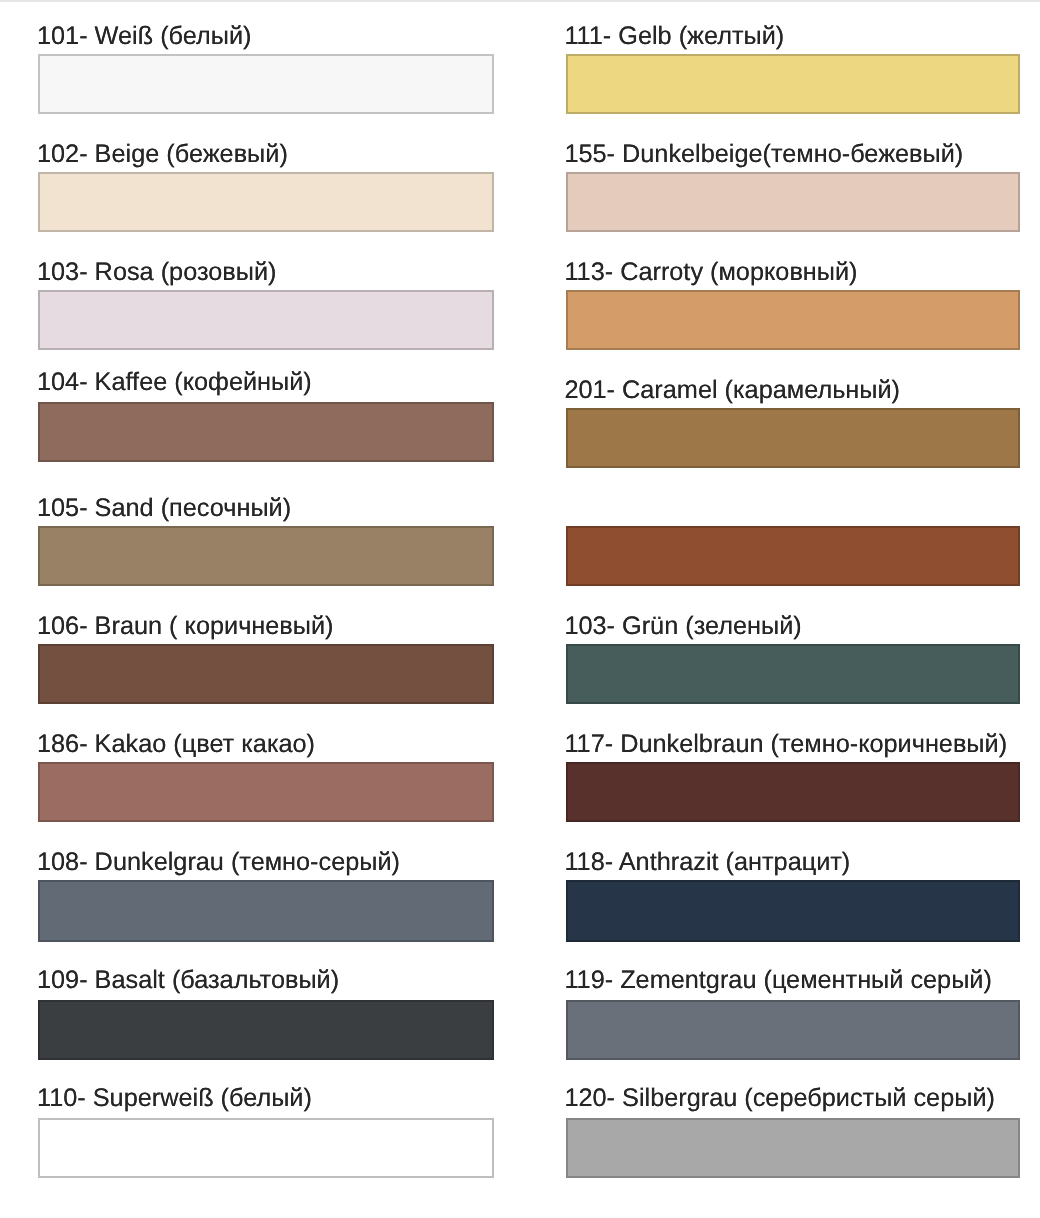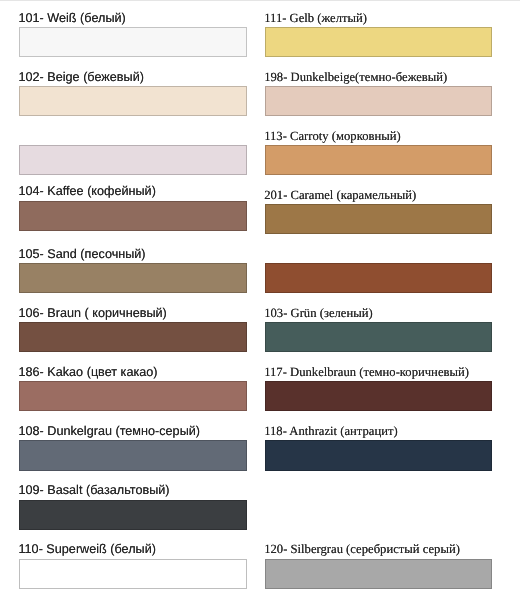--- a/index.html
+++ b/index.html
@@ -29,21 +29,21 @@
     width: 520px;
     height: 1px;
     background: #e5e5e5;
   }
   .swatch-column {
     position: absolute;
     top: 0;
     height: 609px;
   }
   .swatch-column.left  { left: 19.3px;  width: 227.3px; }
-  .swatch-column.right { left: 265px; width: 227.2px; font-family: Liberation Serif, serif; }
+  .swatch-column.right { left: 283px; width: 227.2px; }
 
   .swatch-row {
     position: absolute;
     left: 0;
     width: 100%;
     height: 44.7px;
   }
   .swatch-label {
     position: absolute;
     left: -0.8px;
@@ -75,20 +75,21 @@
   <div class="swatch-column left">
     <div class="swatch-row" style="top:12.20px">
       <div class="swatch-label">101- Weiß (белый)</div>
       <div class="swatch-chip" style="background-color: rgb(247, 247, 247); box-shadow: rgb(195, 195, 195) 0px 0px 0px 1px inset;"></div>
     </div>
     <div class="swatch-row" style="top:71.30px">
       <div class="swatch-label">102- Beige (бежевый)</div>
       <div class="swatch-chip" style="background-color: rgb(242, 227, 209);"></div>
     </div>
     <div class="swatch-row" style="top:130.40px">
+      <div class="swatch-label">103- Rosa (розовый)</div>
       <div class="swatch-chip" style="background-color: rgb(230, 219, 224);"></div>
     </div>
     <div class="swatch-row" style="top:186px">
       <div class="swatch-label">104- Kaffee (кофейный)</div>
       <div class="swatch-chip" style="background-color: rgb(143, 107, 93);"></div>
     </div>
     <div class="swatch-row" style="top:248.60px">
       <div class="swatch-label">105- Sand (песочный)</div>
       <div class="swatch-chip" style="background-color: rgb(152, 129, 100);"></div>
     </div>
@@ -113,21 +114,21 @@
       <div class="swatch-chip" style="background-color: rgb(255, 255, 255); box-shadow: rgb(190, 190, 190) 0px 0px 0px 1px inset;"></div>
     </div>
   </div>
 
   <div class="swatch-column right">
     <div class="swatch-row" style="top:12.20px">
       <div class="swatch-label">111- Gelb (желтый)</div>
       <div class="swatch-chip" style="background-color: rgb(237, 215, 129);"></div>
     </div>
     <div class="swatch-row" style="top:71.30px">
-      <div class="swatch-label">198- Dunkelbeige(темно-бежевый)</div>
+      <div class="swatch-label">155- Dunkelbeige(темно-бежевый)</div>
       <div class="swatch-chip" style="background-color: rgb(228, 203, 188);"></div>
     </div>
     <div class="swatch-row" style="top:130.40px">
       <div class="swatch-label">113- Carroty (морковный)</div>
       <div class="swatch-chip" style="background-color: rgb(211, 156, 104);"></div>
     </div>
     <div class="swatch-row" style="top:189.50px">
       <div class="swatch-label">201- Caramel (карамельный)</div>
       <div class="swatch-chip" style="background-color: rgb(157, 119, 71);"></div>
     </div>
@@ -139,19 +140,23 @@
       <div class="swatch-chip" style="background-color: rgb(70, 93, 91);"></div>
     </div>
     <div class="swatch-row" style="top:366.80px">
       <div class="swatch-label">117- Dunkelbraun (темно-коричневый)</div>
       <div class="swatch-chip" style="background-color: rgb(89, 49, 44);"></div>
     </div>
     <div class="swatch-row" style="top:425.90px">
       <div class="swatch-label">118- Anthrazit (антрацит)</div>
       <div class="swatch-chip" style="background-color: rgb(38, 53, 71);"></div>
     </div>
+    <div class="swatch-row" style="top:485.00px">
+      <div class="swatch-label">119- Zementgrau (цементный серый)</div>
+      <div class="swatch-chip" style="background-color: rgb(105, 112, 121);"></div>
+    </div>
     <div class="swatch-row" style="top:544.10px">
       <div class="swatch-label">120- Silbergrau (серебристый серый)</div>
       <div class="swatch-chip" style="background-color: rgb(168, 168, 168);"></div>
     </div>
   </div>
 
 </div>
 
 </body></html>

